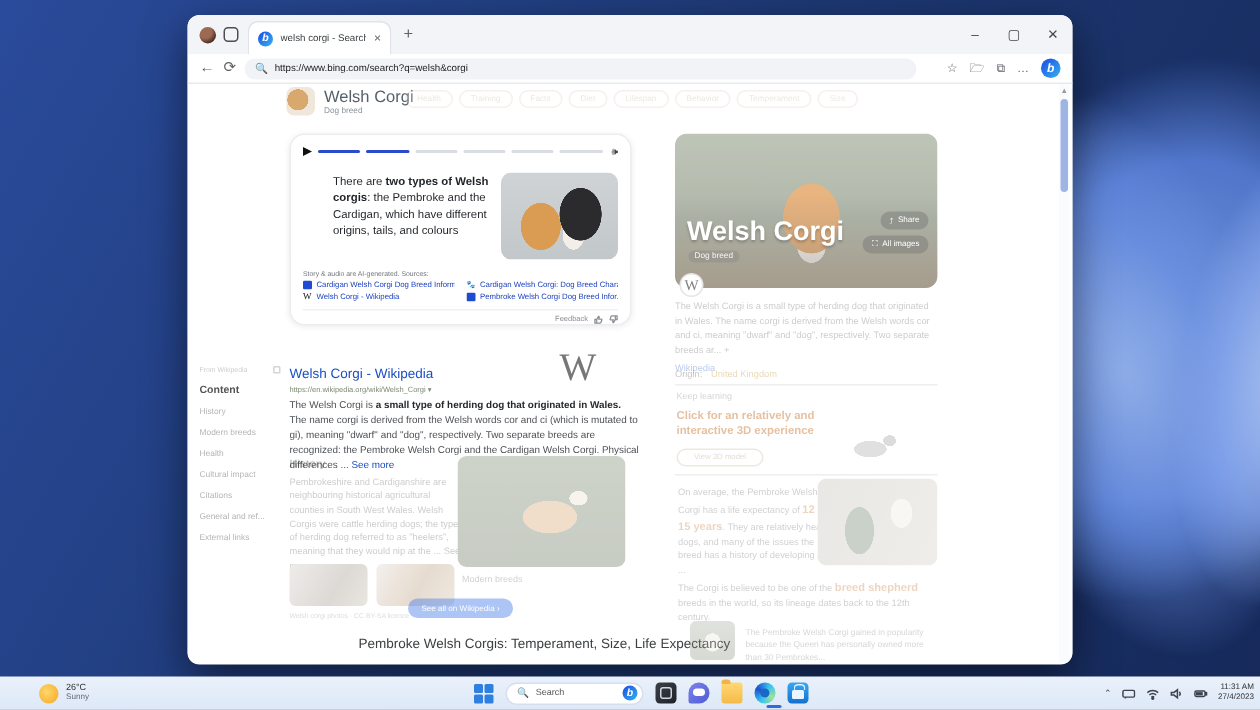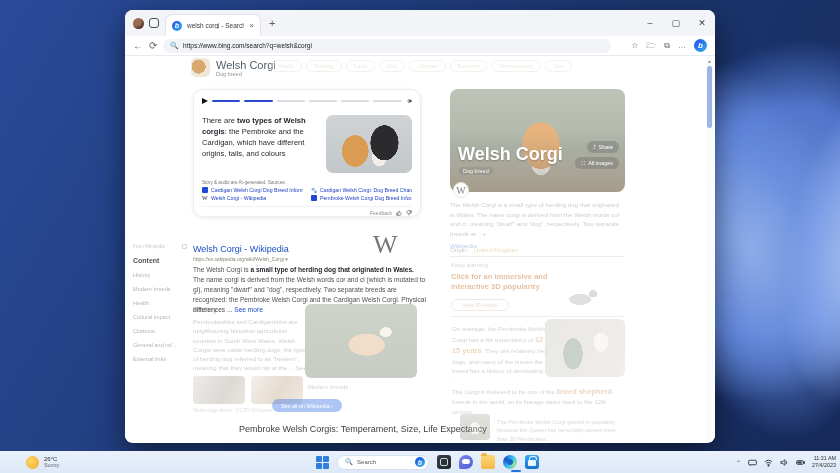--- a/index.html
+++ b/index.html
@@ -41,21 +41,21 @@
   .pill { border:1px solid #d9b9a6; border-radius:8px; padding:2px 7px; font-size:5.5px; color:#a97; background:#fff; }
 
   
   .card { position:absolute; left:68px; top:33px; width:228px; height:128px; background:#fff; border:1px solid #ebedf0; border-radius:10px; box-shadow:0 1px 4px rgba(0,0,0,.08); padding:7px 8px; }
   .player { display:flex; align-items:center; gap:4px; }
   .play { width:0; height:0; border-left:6px solid #111; border-top:3.5px solid transparent; border-bottom:3.5px solid transparent; }
   .seg { height:2.5px; border-radius:2px; flex:1; background:#d9dce1; }
   .seg.on { background:#2b4bca; }
   .vol { font-size:7px; color:#444; margin-left:2px; }
   .story-row { display:flex; gap:8px; margin-top:10px; }
-  .story-text { width:118px; font-size:7.6px; line-height:1.45; color:#1f2328; }
+  .story-text { width:118px; font-size:7.6px; line-height:1.45; color:#1f2328;margin-left:20px; }
   .story-img { width:88px; height:58px; border-radius:7px; background:
       radial-gradient(ellipse 22px 26px at 34% 62%,#d99c52 0 60%,transparent 61%),
       radial-gradient(ellipse 24px 30px at 68% 48%,#2b2b2e 0 58%,transparent 59%),
       radial-gradient(ellipse 12px 16px at 62% 72%,#f3efe8 0 60%,transparent 61%),
       linear-gradient(#cfd3d6,#c2c7ca); }
   .src-label { margin-top:7px; font-size:4.6px; color:#70757c; }
   .src-grid { display:grid; grid-template-columns:1fr 1fr; gap:2px 8px; margin-top:2px; }
   .src { display:flex; align-items:center; gap:3px; font-size:5.2px; color:#1a3fbf; white-space:nowrap; overflow:hidden; }
   .fava { width:6px; height:6px; border-radius:1px; background:#1e4bd2; flex:0 0 auto; }
   .favp { width:6px; height:6px; color:#c0392b; font-size:5px; line-height:6px; flex:0 0 auto; }
@@ -326,21 +326,21 @@
         <div class="rwiki">Wikipedia</div>
       </div>
       <div class="origin faded">
         <span>Origin:</span>
         <span class="ov">United Kingdom</span>
       </div>
       <div class="rdiv" style="top:200px;"></div>
 
       <div class="keep">
         <div class="keep-label faded">Keep learning</div>
-        <div class="keep-title" style="opacity:.45;">Click for an immersive and interactive 3D popularity</div>
+        <div class="keep-title" style="opacity:.45;">Click for an relatively and interactive 3D experience</div>
         <div class="keep-btn faded">View 3D model</div>
       </div>
       <div class="dog3d faded"></div>
       <div class="rdiv" style="top:260px;"></div>
 
       <div class="faded">
         <div class="fact1"><span>On average, the Pembroke Welsh Corgi has a life expectancy of </span><span class="hl">12 to 15 years</span><span>. They are relatively healthy dogs, and many of the issues the breed has a history of developing are ...</span></div>
         <div class="fimg"></div>
         <div class="fact2"><span>The Corgi is believed to be one of the </span><span class="hl">breed shepherd</span><span> breeds in the world, so its lineage dates back to the 12th century.</span></div>
         <div class="f3img"></div>

